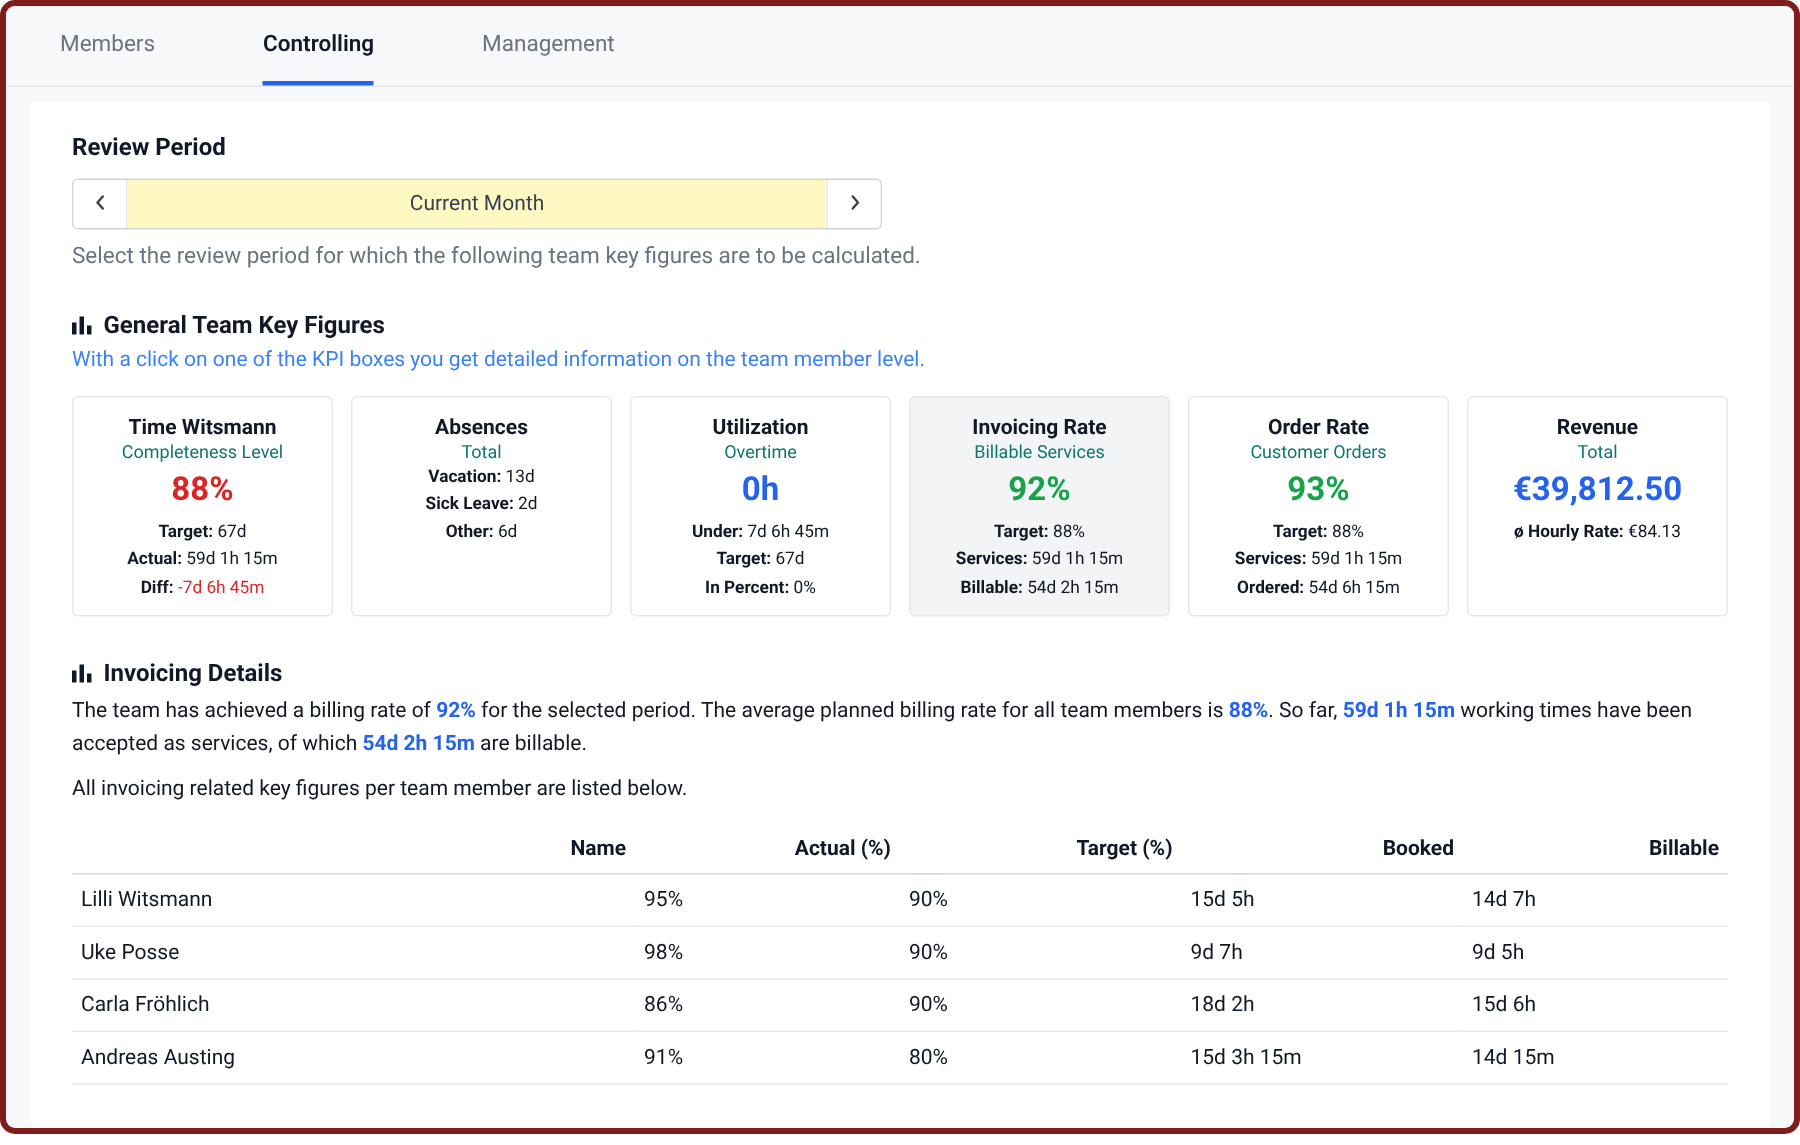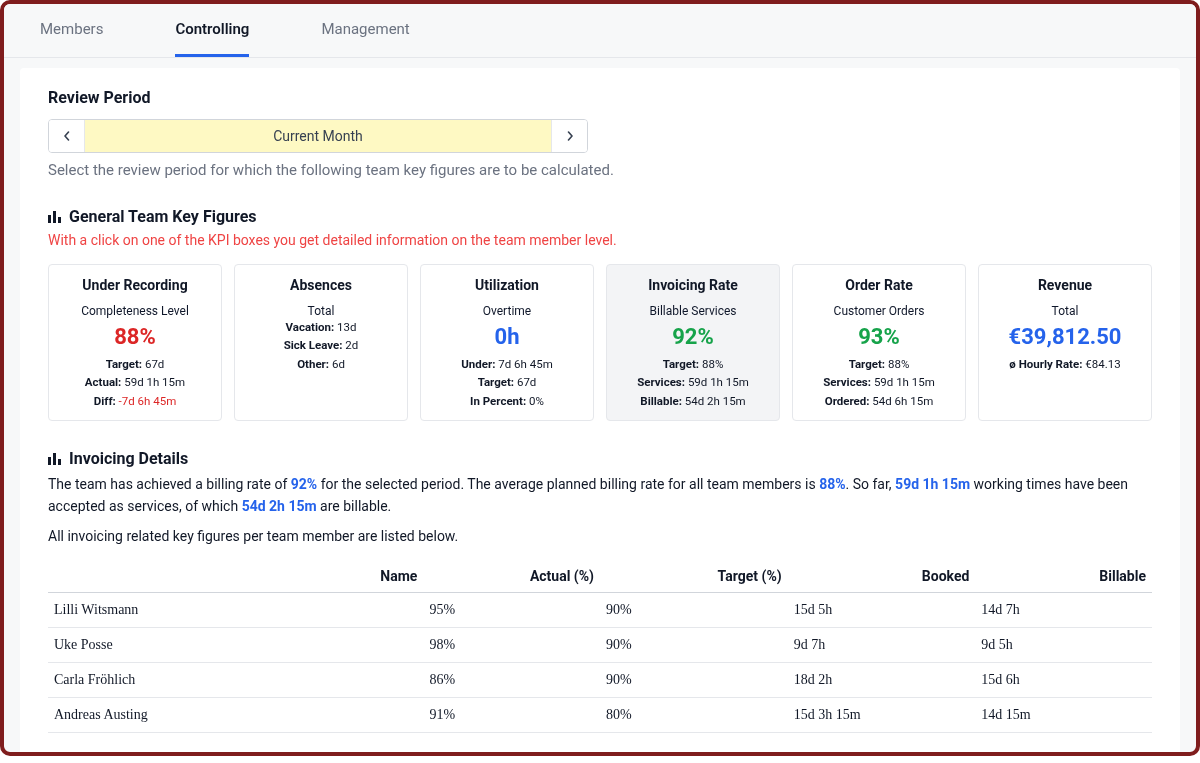--- a/index.html
+++ b/index.html
@@ -86,21 +86,21 @@
   font-weight: 700;
   color: #111827;
   margin-top: 28px;
   margin-bottom: 6px;
   display: flex;
   align-items: center;
   gap: 8px;
 }
 .sub-help {
   font-size: 14px;
-  color: #ef4444;
+  color: #3b82f6;
   margin-bottom: 16px;
 }
 .kpi-row {
   display: flex;
   gap: 12px;
 }
 .kpi {
   flex: 1;
   border: 1px solid #e5e7eb;
   border-radius: 4px;
@@ -112,22 +112,22 @@
 .kpi.selected {
   background: #f3f4f6;
 }
 .kpi-title {
   font-size: 14px;
   font-weight: 700;
   color: #111827;
 }
 .kpi-sub {
   font-size: 12px;
-  color: #0f172a;
-  margin-top: 11px;
+  color: #0f766e;
+  margin-top: 1px;
 }
 .kpi-value {
   font-size: 22px;
   font-weight: 700;
   margin-top: 6px;
   margin-bottom: 6px;
 }
 .kpi-value.red { color: #dc2626; }
 .kpi-value.blue { color: #2563eb; }
 .kpi-value.green { color: #16a34a; }
@@ -159,21 +159,20 @@
   text-align: right;
   font-weight: 700;
   color: #111827;
   padding: 8px 6px;
   border-bottom: 1px solid #d1d5db;
 }
 td {
   padding: 9px 6px;
   border-bottom: 1px solid #e5e7eb;
   color: #111827;
-  font-family: Liberation Serif, serif;
 }
 .icon-bars {
   display: inline-flex;
   align-items: flex-end;
   gap: 2px;
 }
 .icon-bars span {
   display: inline-block;
   width: 3px;
   background: #111827;
@@ -220,21 +219,21 @@
           <span></span>
           <span></span>
           <span></span>
         </span>
       <span>General Team Key Figures</span>
     </div>
     <div class="sub-help">With a click on one of the KPI boxes you get detailed information on the team member level.</div>
 
     <div class="kpi-row" id="kpi-row">
         <div class="kpi">
-    <div class="kpi-title">Under Recording</div>
+    <div class="kpi-title">Time Witsmann</div>
     <div class="kpi-sub">Completeness Level</div>
     <div class="kpi-value red">88%</div>
     <div class="kpi-line"><b>Target:</b> <span class="">67d</span></div>
           <div class="kpi-line"><b>Actual:</b> <span class="">59d 1h 15m</span></div>
           <div class="kpi-line"><b>Diff:</b> <span class="diff-red">-7d 6h 45m</span></div>
   </div>
         <div class="kpi">
     <div class="kpi-title">Absences</div>
     <div class="kpi-sub">Total</div>
     <div class="kpi-line"><b>Vacation:</b> <span class="">13d</span></div>

